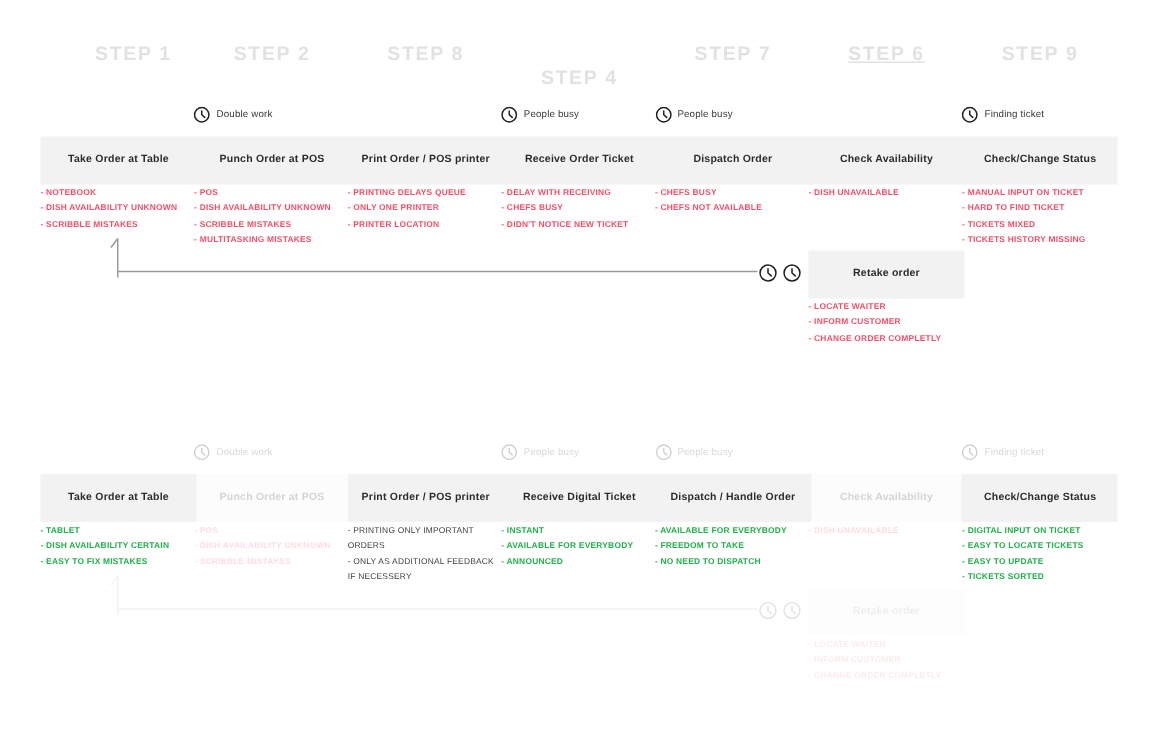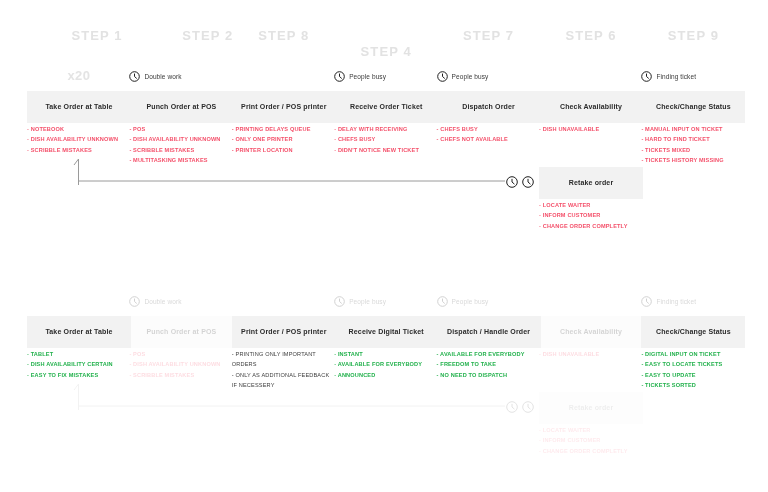--- a/index.html
+++ b/index.html
@@ -99,26 +99,26 @@
   .faded-20 { opacity: .20; }
   .faded-12 { opacity: .12; }
   .faded-08 { opacity: .08; }
 </style>
 </head>
 <body>
 
 <div class="canvas">
 
   <div id="step-headers">
-      <div class="step-header" style="left: 45px;">STEP 1</div>
-      <div class="step-header" style="left: 129.4px; text-align: right;">STEP 2</div>
+      <div class="step-header" style="left: 37px;">STEP 1</div>
+      <div class="step-header" style="left: 129.4px;">STEP 2</div>
       <div class="step-header" style="left: 231.8px;">STEP 8</div>
       <div class="step-header" style="left: 334.2px; margin-top: 16px;">STEP 4</div>
       <div class="step-header" style="left: 436.6px;">STEP 7</div>
-      <div class="step-header" style="left: 539px;">STEP 6</div>
+      <div class="step-header" style="left: 539px; text-decoration: underline;">STEP 6</div>
       <div class="step-header" style="left: 641.4px;">STEP 9</div>
     </div>
 
   <div id="current-badges">
       <div class="badge" style="left: 129.4px; top: 69px;">
         <span>
           <svg width="11" height="11" viewBox="0 0 11 11">
             <circle cx="5.5" cy="5.5" r="4.8" fill="none" stroke="#1f1f1f" stroke-width="1"></circle>
             <path d="M 5.5 2.97 L 5.5 5.5 L 7.48 7.260000000000001" fill="none" stroke="#1f1f1f" stroke-width="1" stroke-linecap="round"></path>
           </svg>
@@ -147,21 +147,20 @@
         <span>
           <svg width="11" height="11" viewBox="0 0 11 11">
             <circle cx="5.5" cy="5.5" r="4.8" fill="none" stroke="#1f1f1f" stroke-width="1"></circle>
             <path d="M 5.5 2.97 L 5.5 5.5 L 7.48 7.260000000000001" fill="none" stroke="#1f1f1f" stroke-width="1" stroke-linecap="round"></path>
           </svg>
         </span>
         <span class="badge-label">Finding ticket</span>
       </div>
     </div>
 
-  <div class="x20" style="left:27px; top:68px; width:104px; text-align:center;">x20</div>
 
   <div id="current-boxes">
       <div class="pbox" style="left: 27px; top: 91px;">
         <span>Take Order at Table</span>
       </div>
       <div class="pbox" style="left: 129.4px; top: 91px;">
         <span>Punch Order at POS</span>
       </div>
       <div class="pbox" style="left: 231.8px; top: 91px;">
         <span>Print Order / POS printer</span>

